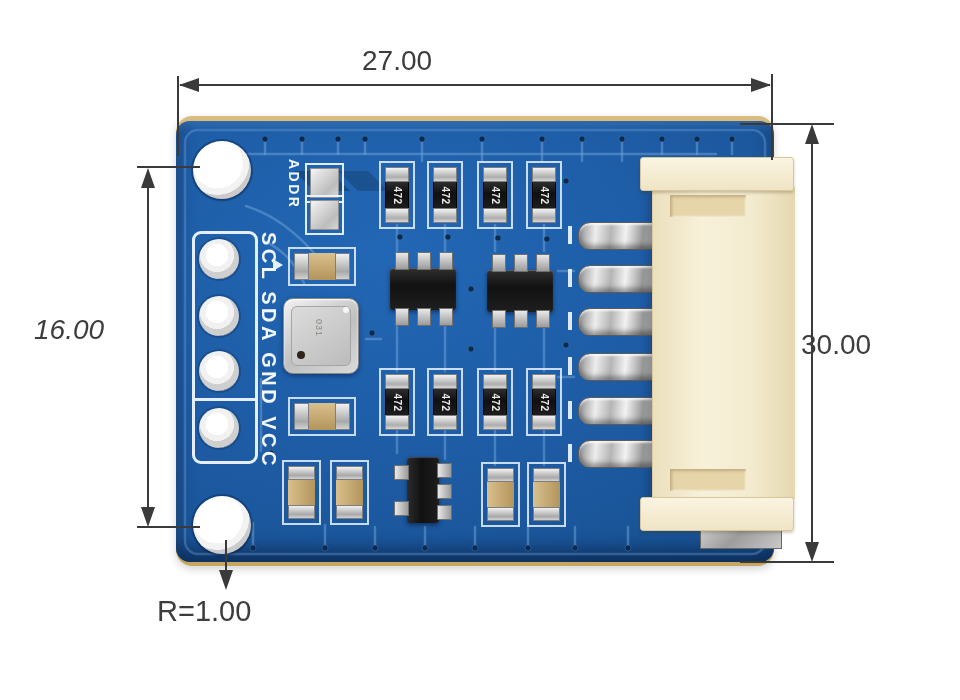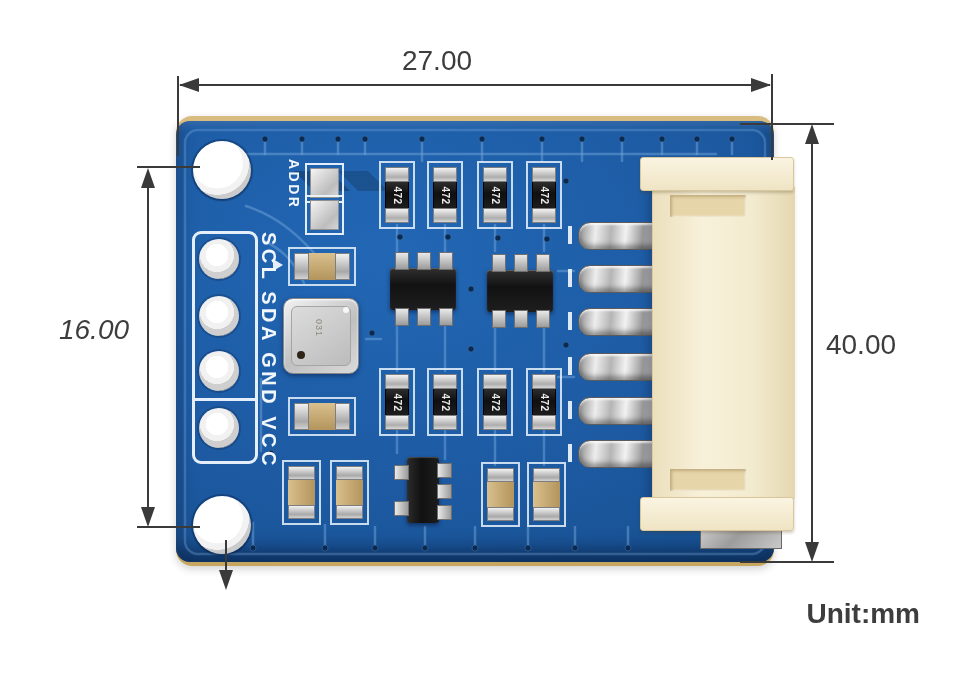--- a/index.html
+++ b/index.html
@@ -1,21 +1,21 @@
 <!DOCTYPE html>
 <html><head>
 <meta charset="utf-8">
 <style>
   html,body{margin:0;padding:0;background:#ffffff;}
   .stage{position:relative;width:960px;height:700px;background:#ffffff;overflow:hidden;
          font-family:"Liberation Sans", sans-serif;}
 
   
   .dim-label{position:absolute;color:#3d3d3d;font-size:28px;font-weight:400;
-             letter-spacing:0px;text-align:center;line-height:34px;}
+             letter-spacing:0px;text-align:left;line-height:34px;}
   .dim-label.bold{font-weight:600;}
 
   
   .board-wrap{position:absolute;left:176px;top:116px;width:598px;height:450px;
               background:linear-gradient(180deg,#d8bc80,#c7a660);border-radius:16px;
               box-shadow:0 3px 9px rgba(0,0,0,.18);}
   .board{position:absolute;left:0;top:5px;width:598px;height:441px;border-radius:14px;
          background:radial-gradient(130% 120% at 35% 30%, #2267b5 0%, #1d5aa2 45%, #17508f 75%, #114374 100%);
          box-shadow:inset 0 -12px 18px rgba(4,18,48,.55), inset 0 4px 6px rgba(255,255,255,.12);}
   .traces{position:absolute;left:0;top:0;z-index:1;}
@@ -350,16 +350,16 @@
     <line x1="812" y1="127" x2="812" y2="559"></line>
     <polygon points="812,124 805,144 819,144"></polygon>
     <polygon points="812,562 805,542 819,542"></polygon>
 
     <line x1="226" y1="540" x2="226" y2="572"></line>
     <polygon points="226,590 219,570 233,570"></polygon>
   </svg>
 
   <div class="dim-label" style="left:362px;top:44px;width:150px;">27.00</div>
   <div class="dim-label" style="left:34px;top:313px;width:120px;font-style:italic;">16.00</div>
-  <div class="dim-label" style="left:801px;top:328px;width:120px;">40.00</div>
-  <div class="dim-label bold" style="left:760px;top:597px;width:160px;text-align:right;">Unit:mm</div>
+  <div class="dim-label" style="left:801px;top:328px;width:120px;">30.00</div>
+  <div class="dim-label" style="left:157px;top:594px;width:140px;font-size:29px;">R=1.00</div>
 
 </div>
 
 </body></html>

